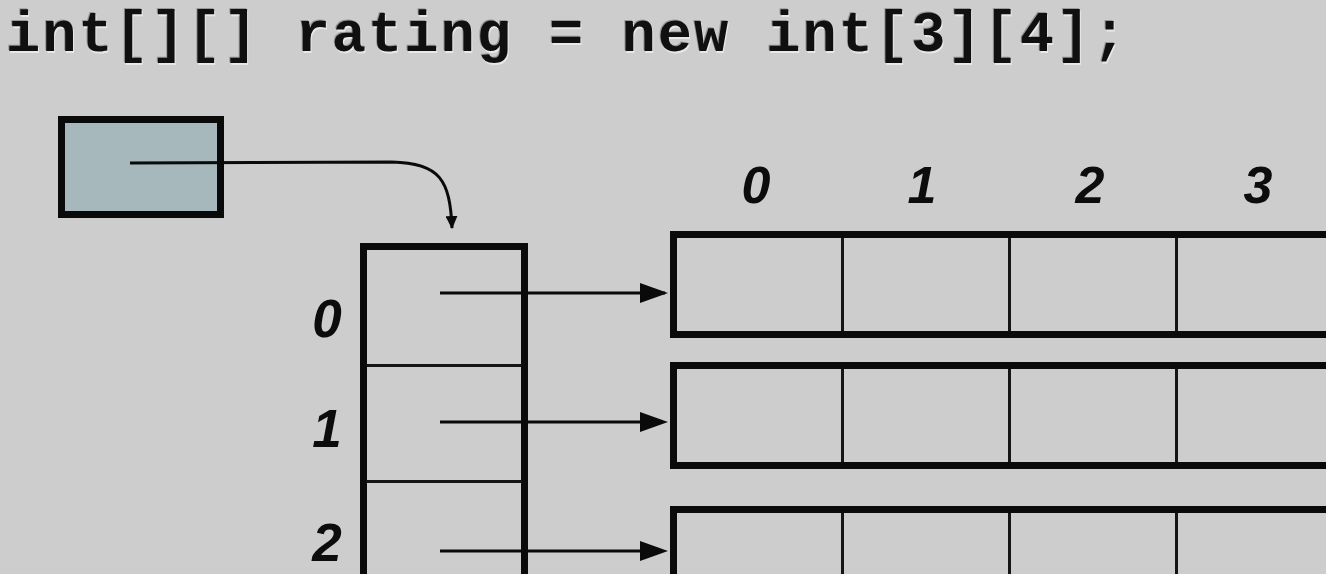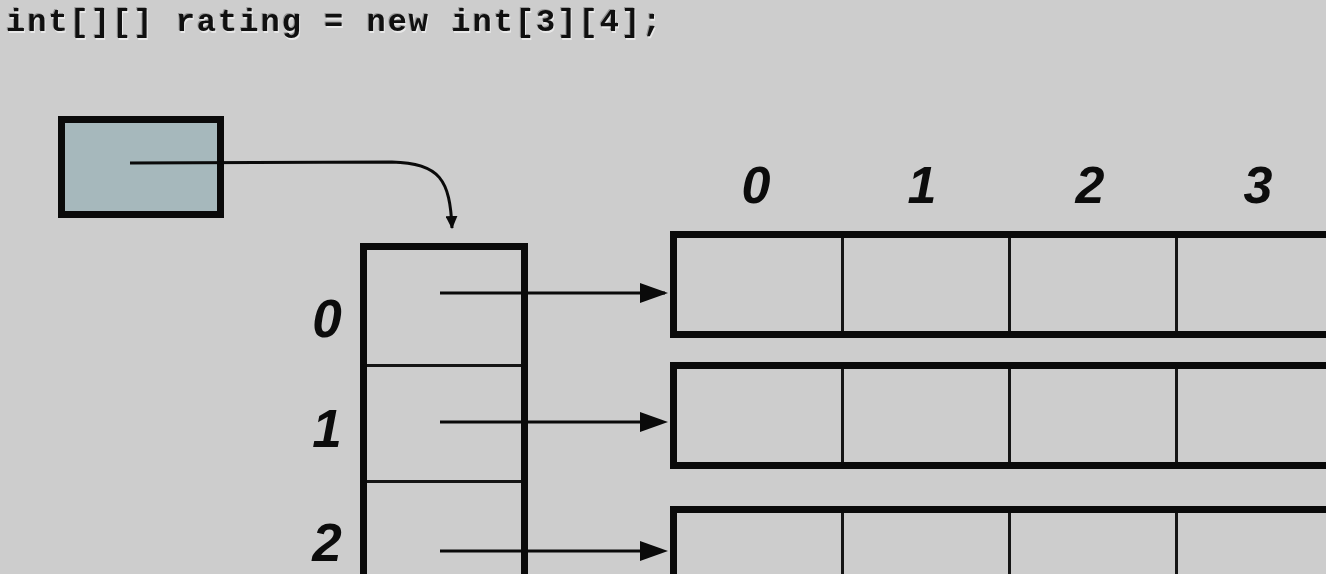--- a/index.html
+++ b/index.html
@@ -17,21 +17,21 @@
     font-family: "Liberation Sans", sans-serif;
   }
 
   
   #code-title {
     position: absolute;
     left: 6px;
     top: 4px;
     font-family: "Liberation Mono", "DejaVu Sans Mono", monospace;
     font-weight: bold;
-    font-size: 32px;
+    font-size: 57px;
     letter-spacing: 2px;
     color: #101010;
     white-space: pre;
     text-shadow: 1px 2px 0 rgba(255,255,255,0.55), -1px -1px 0 rgba(90,90,90,0.45);
   }
 
   
   #ref-box {
     position: absolute;
     left: 58px;

